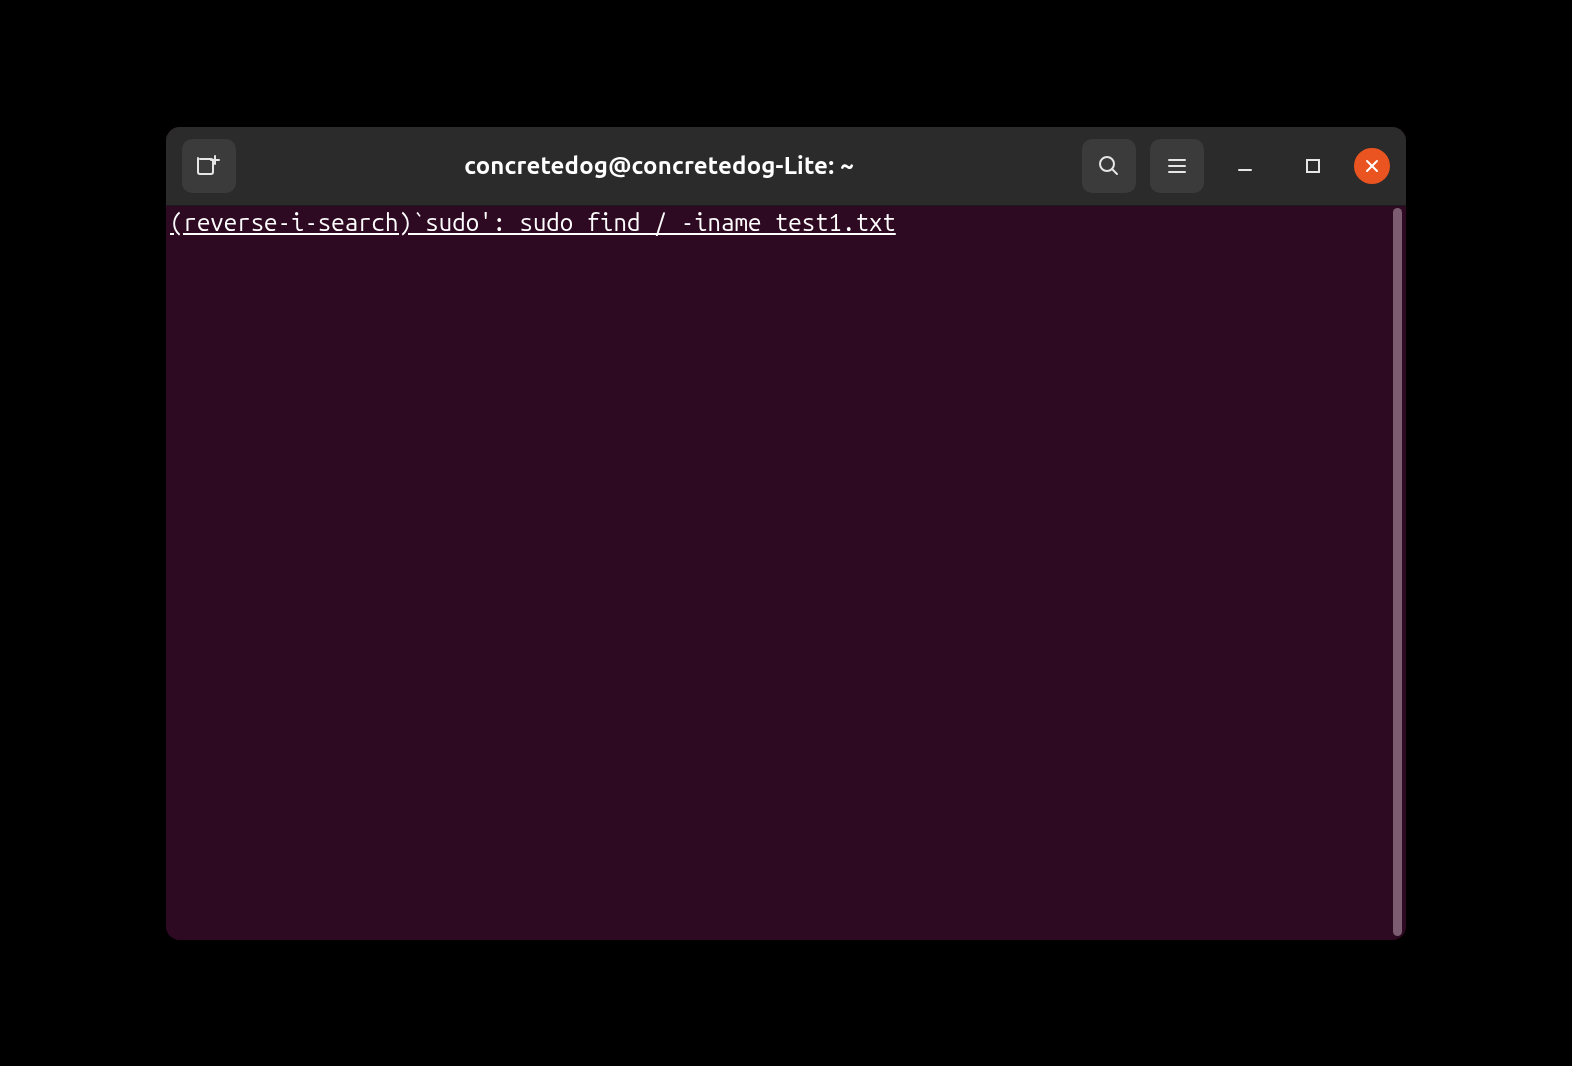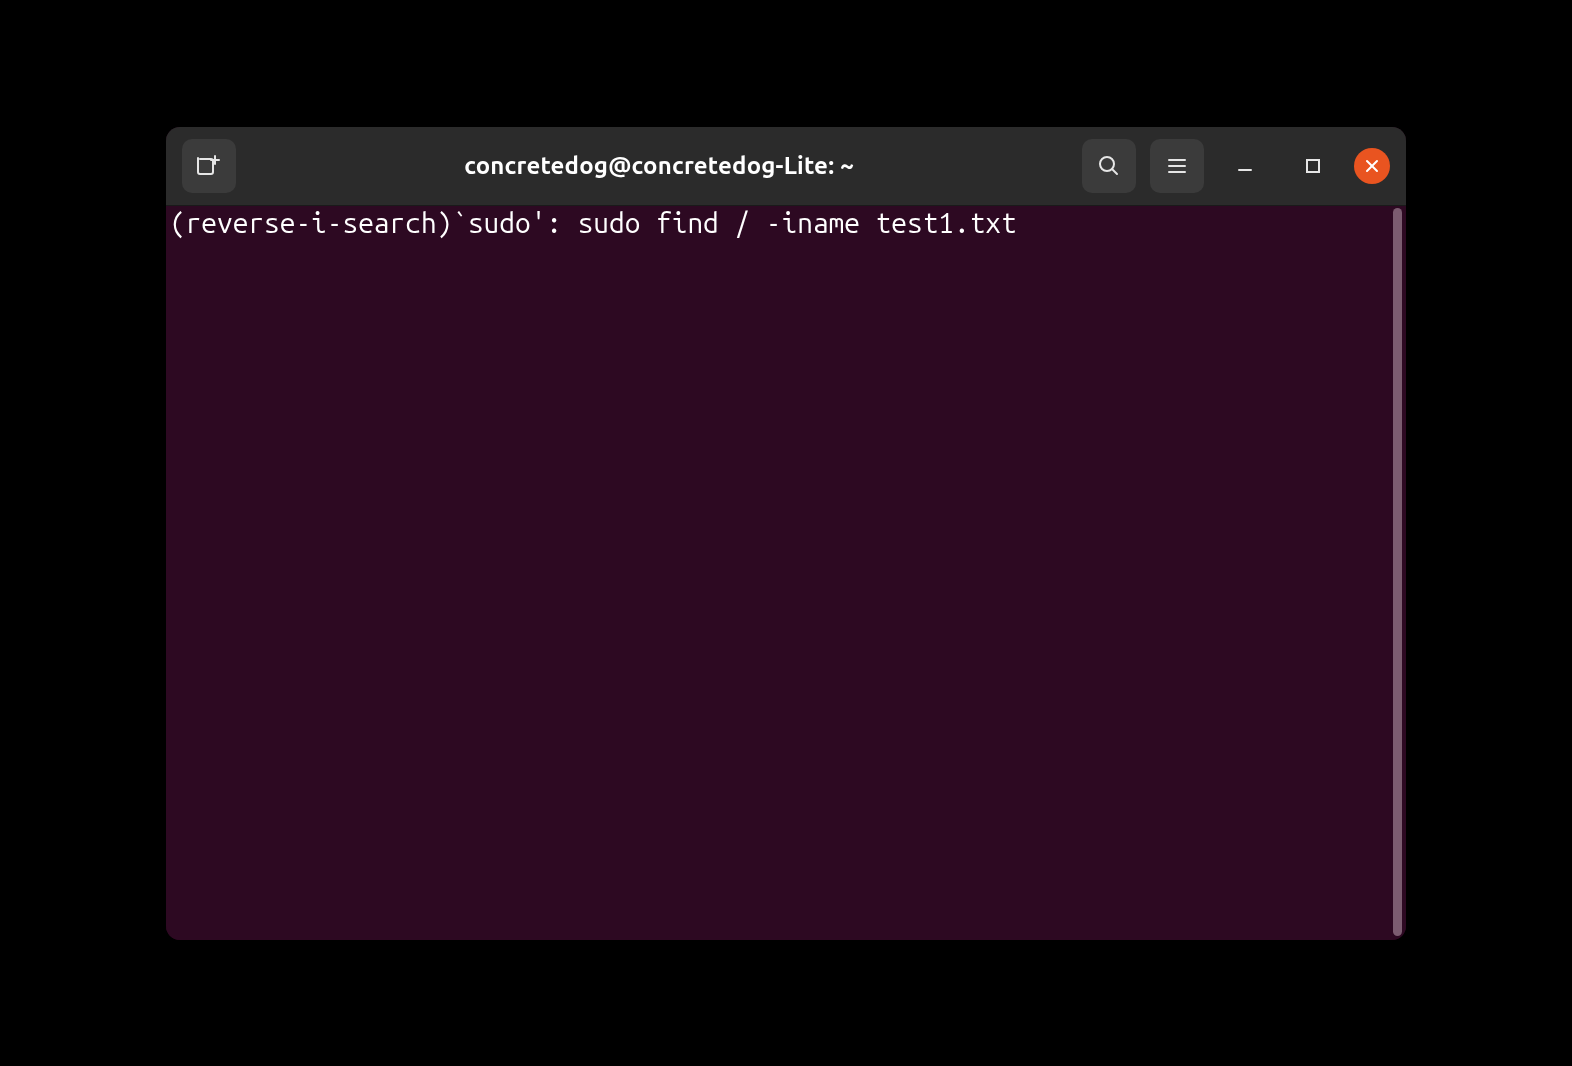--- a/index.html
+++ b/index.html
@@ -83,25 +83,26 @@
   .term-wrap {
     flex: 1;
     display: flex;
     background: #2d0922;
     position: relative;
   }
   .term {
     flex: 1;
     padding: 2px 6px 6px 4px;
     color: #ffffff;
-    font-size: 28px;
+    font-size: 24px;
     line-height: 30px;
     white-space: pre;
     letter-spacing: 0px;
     font-family: "Ubuntu Mono", "DejaVu Sans Mono", Menlo, Consolas, monospace;
+    text-decoration: underline;
   }
   .scrollbar {
     width: 9px;
     background: transparent;
     margin: 2px 4px 4px 0;
     border-radius: 5px;
     position: relative;
   }
   .scroll-thumb {
     position: absolute;

